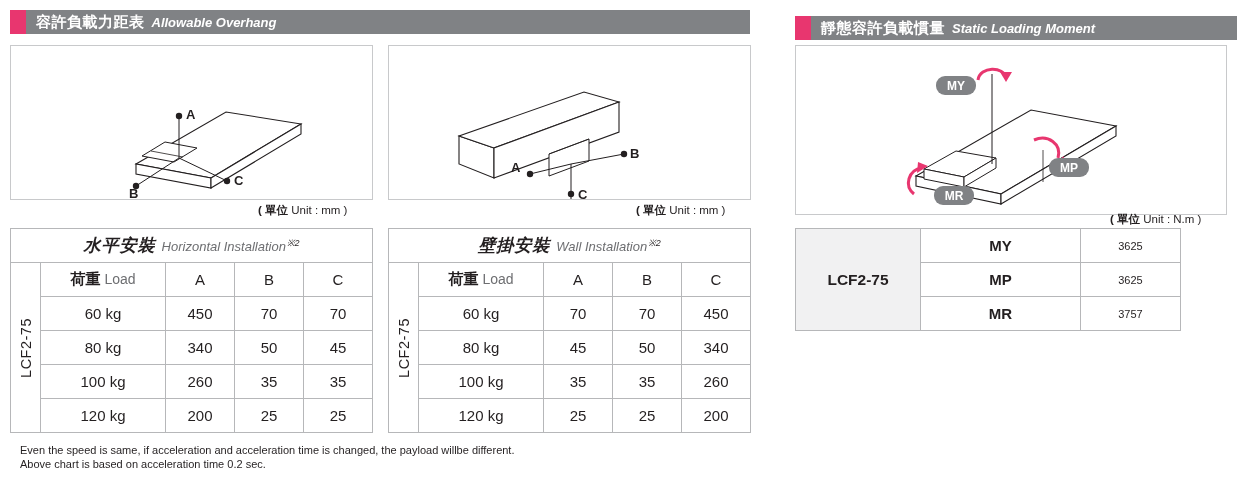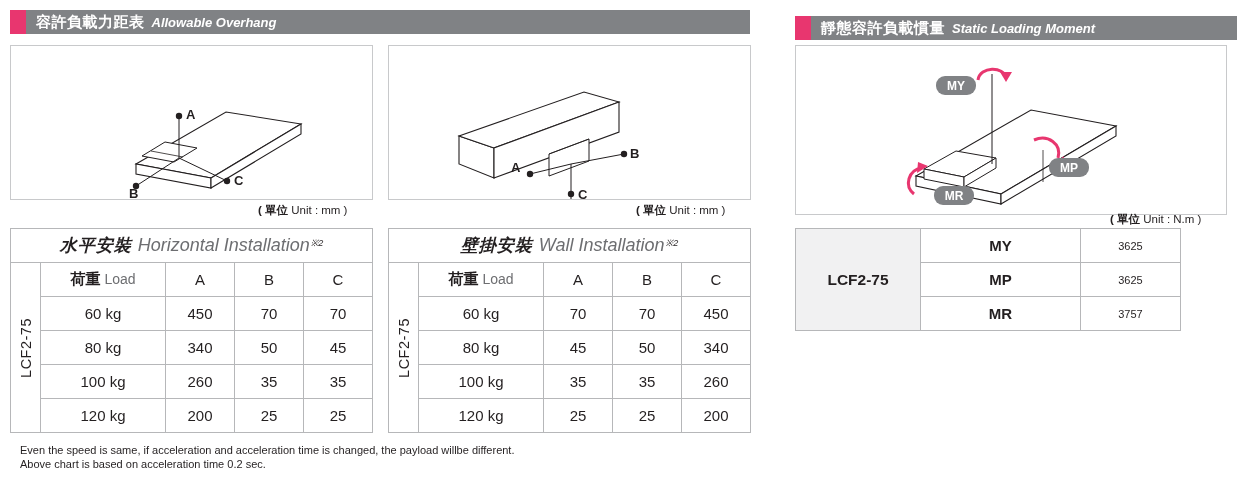--- a/index.html
+++ b/index.html
@@ -111,21 +111,21 @@
     justify-content: center;
     white-space: nowrap;
     font-style: italic;
   }
   .cap .zh {
     font-size: 17px;
     font-weight: bold;
     letter-spacing: 1px;
   }
   .cap .en {
-    font-size: 18px;
+    font-size: 13px;
     color: #6d6e71;
     margin-left: 6px;
   }
   .cap .sup {
     font-size: 9px;
     color: #231f20;
     vertical-align: super;
     position: relative;
     top: -5px;
     margin-left: 1px;

